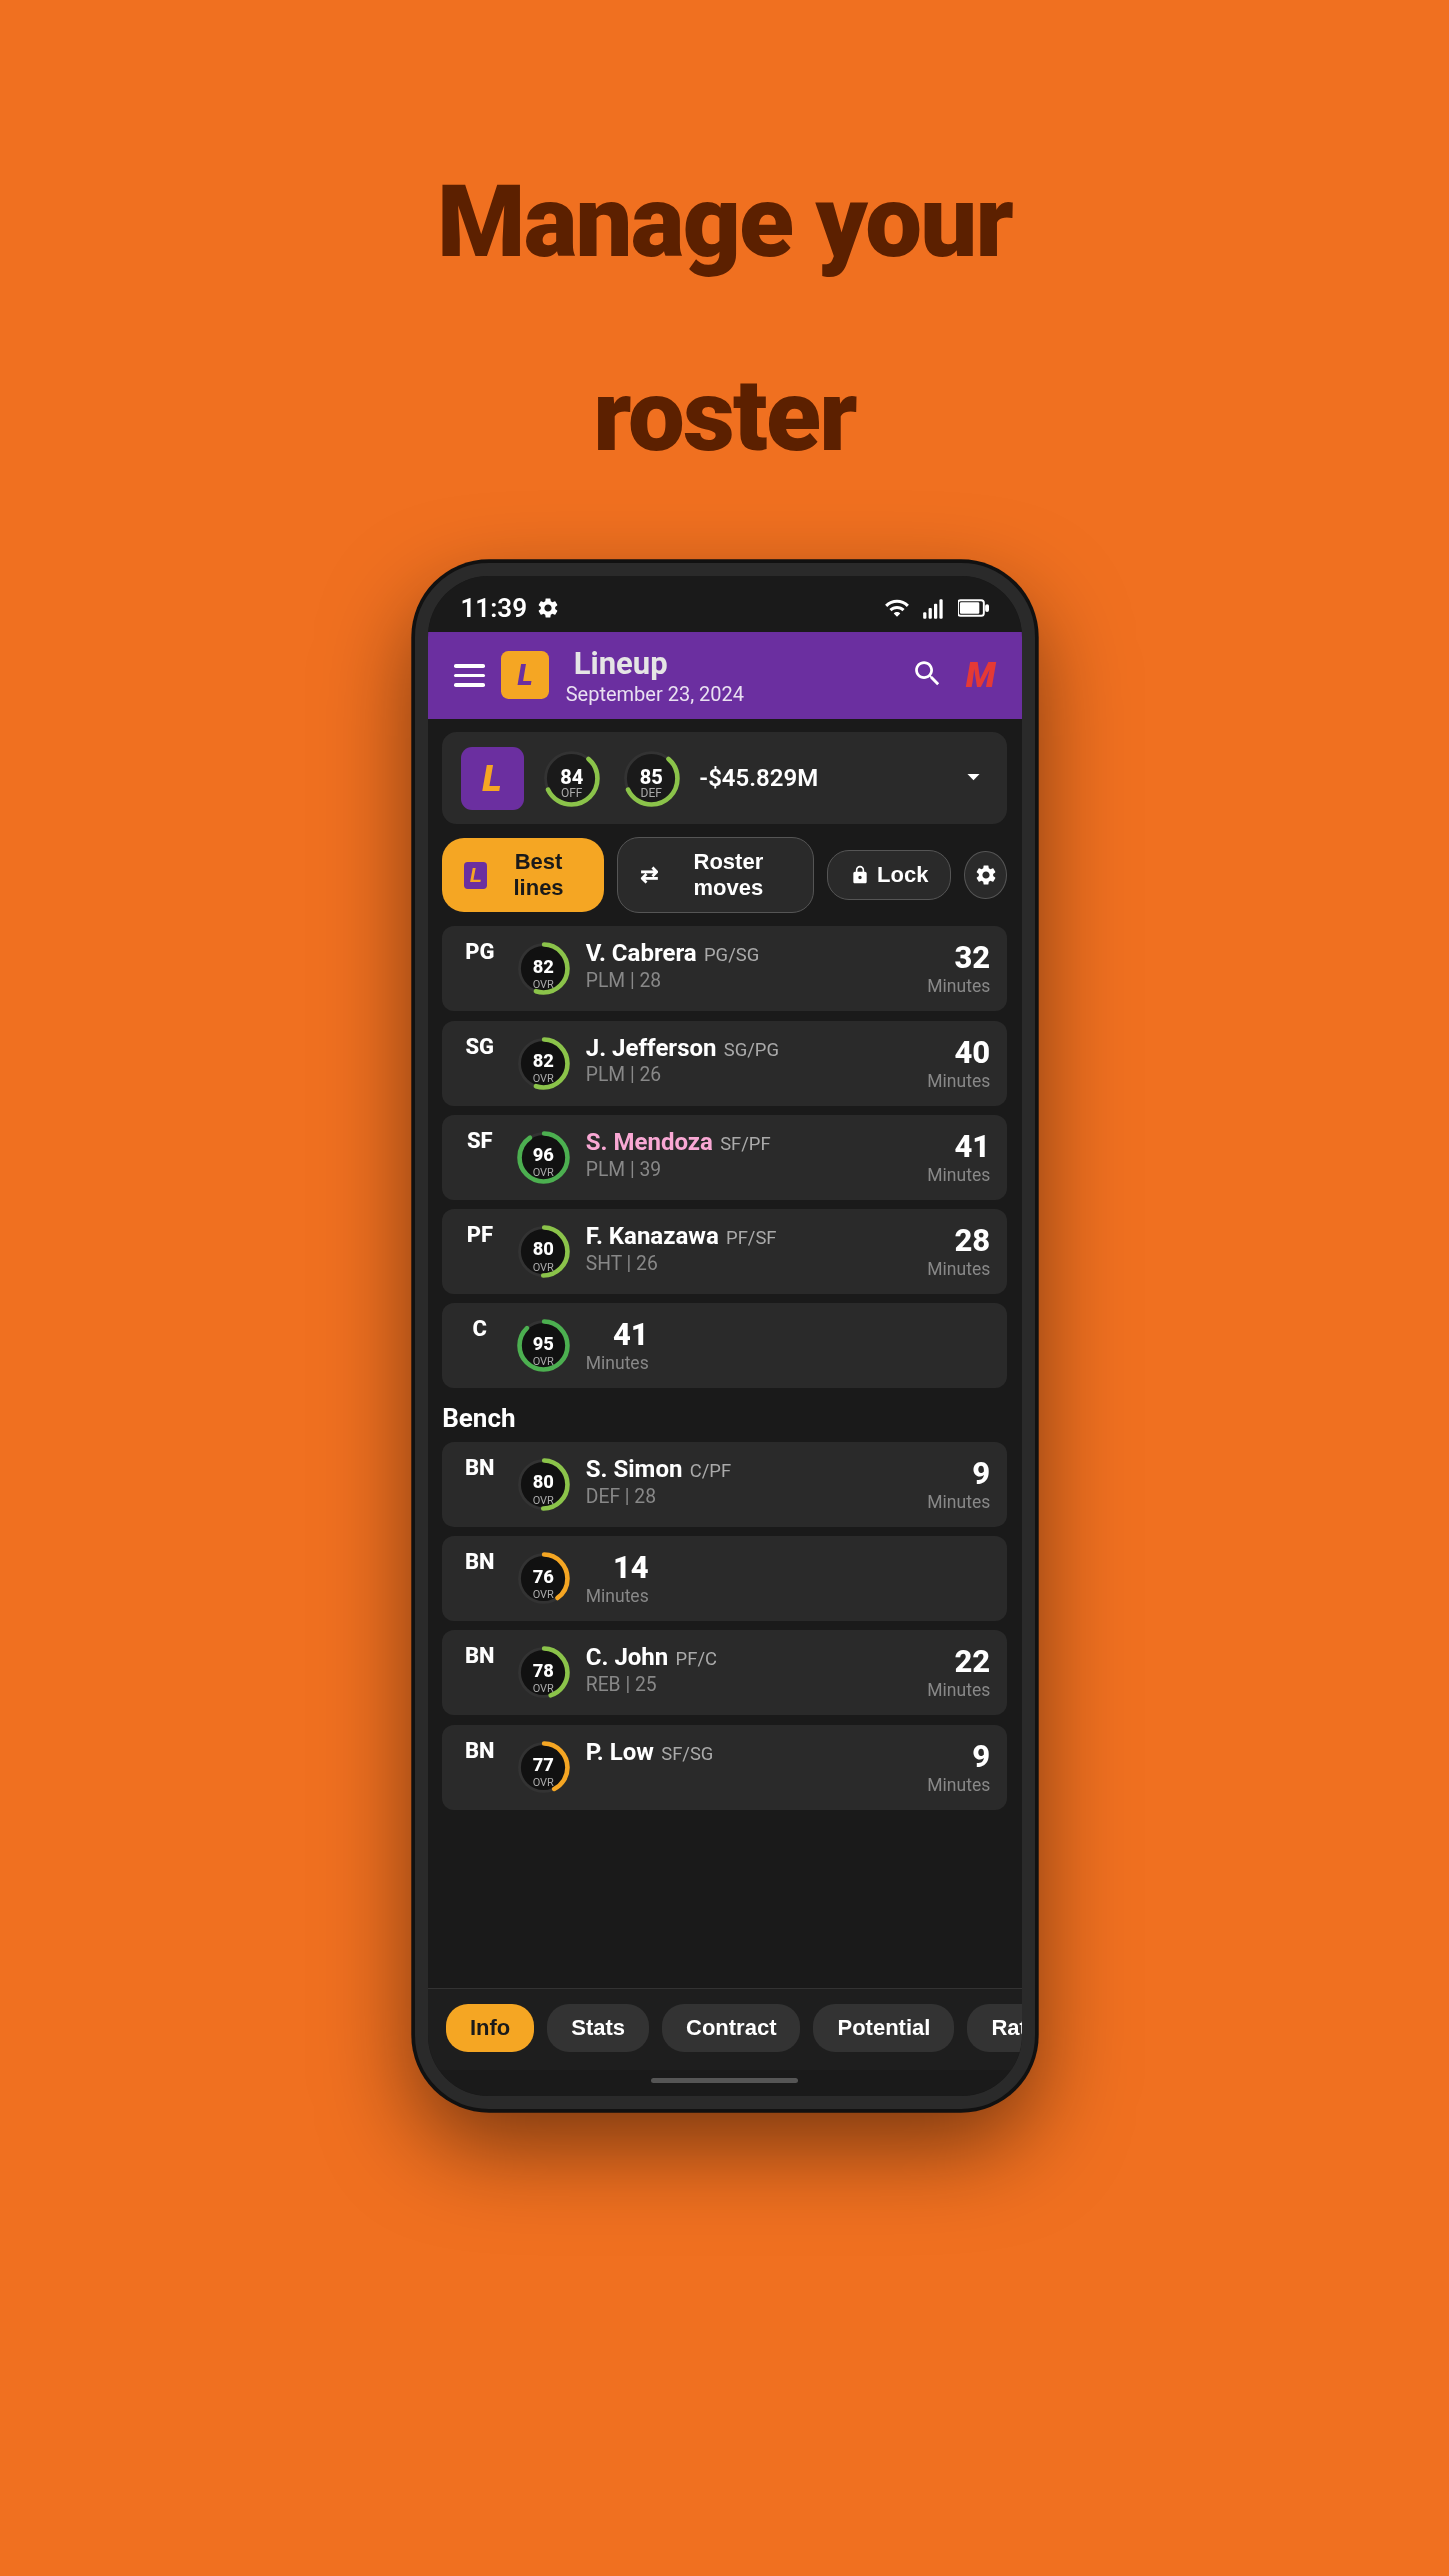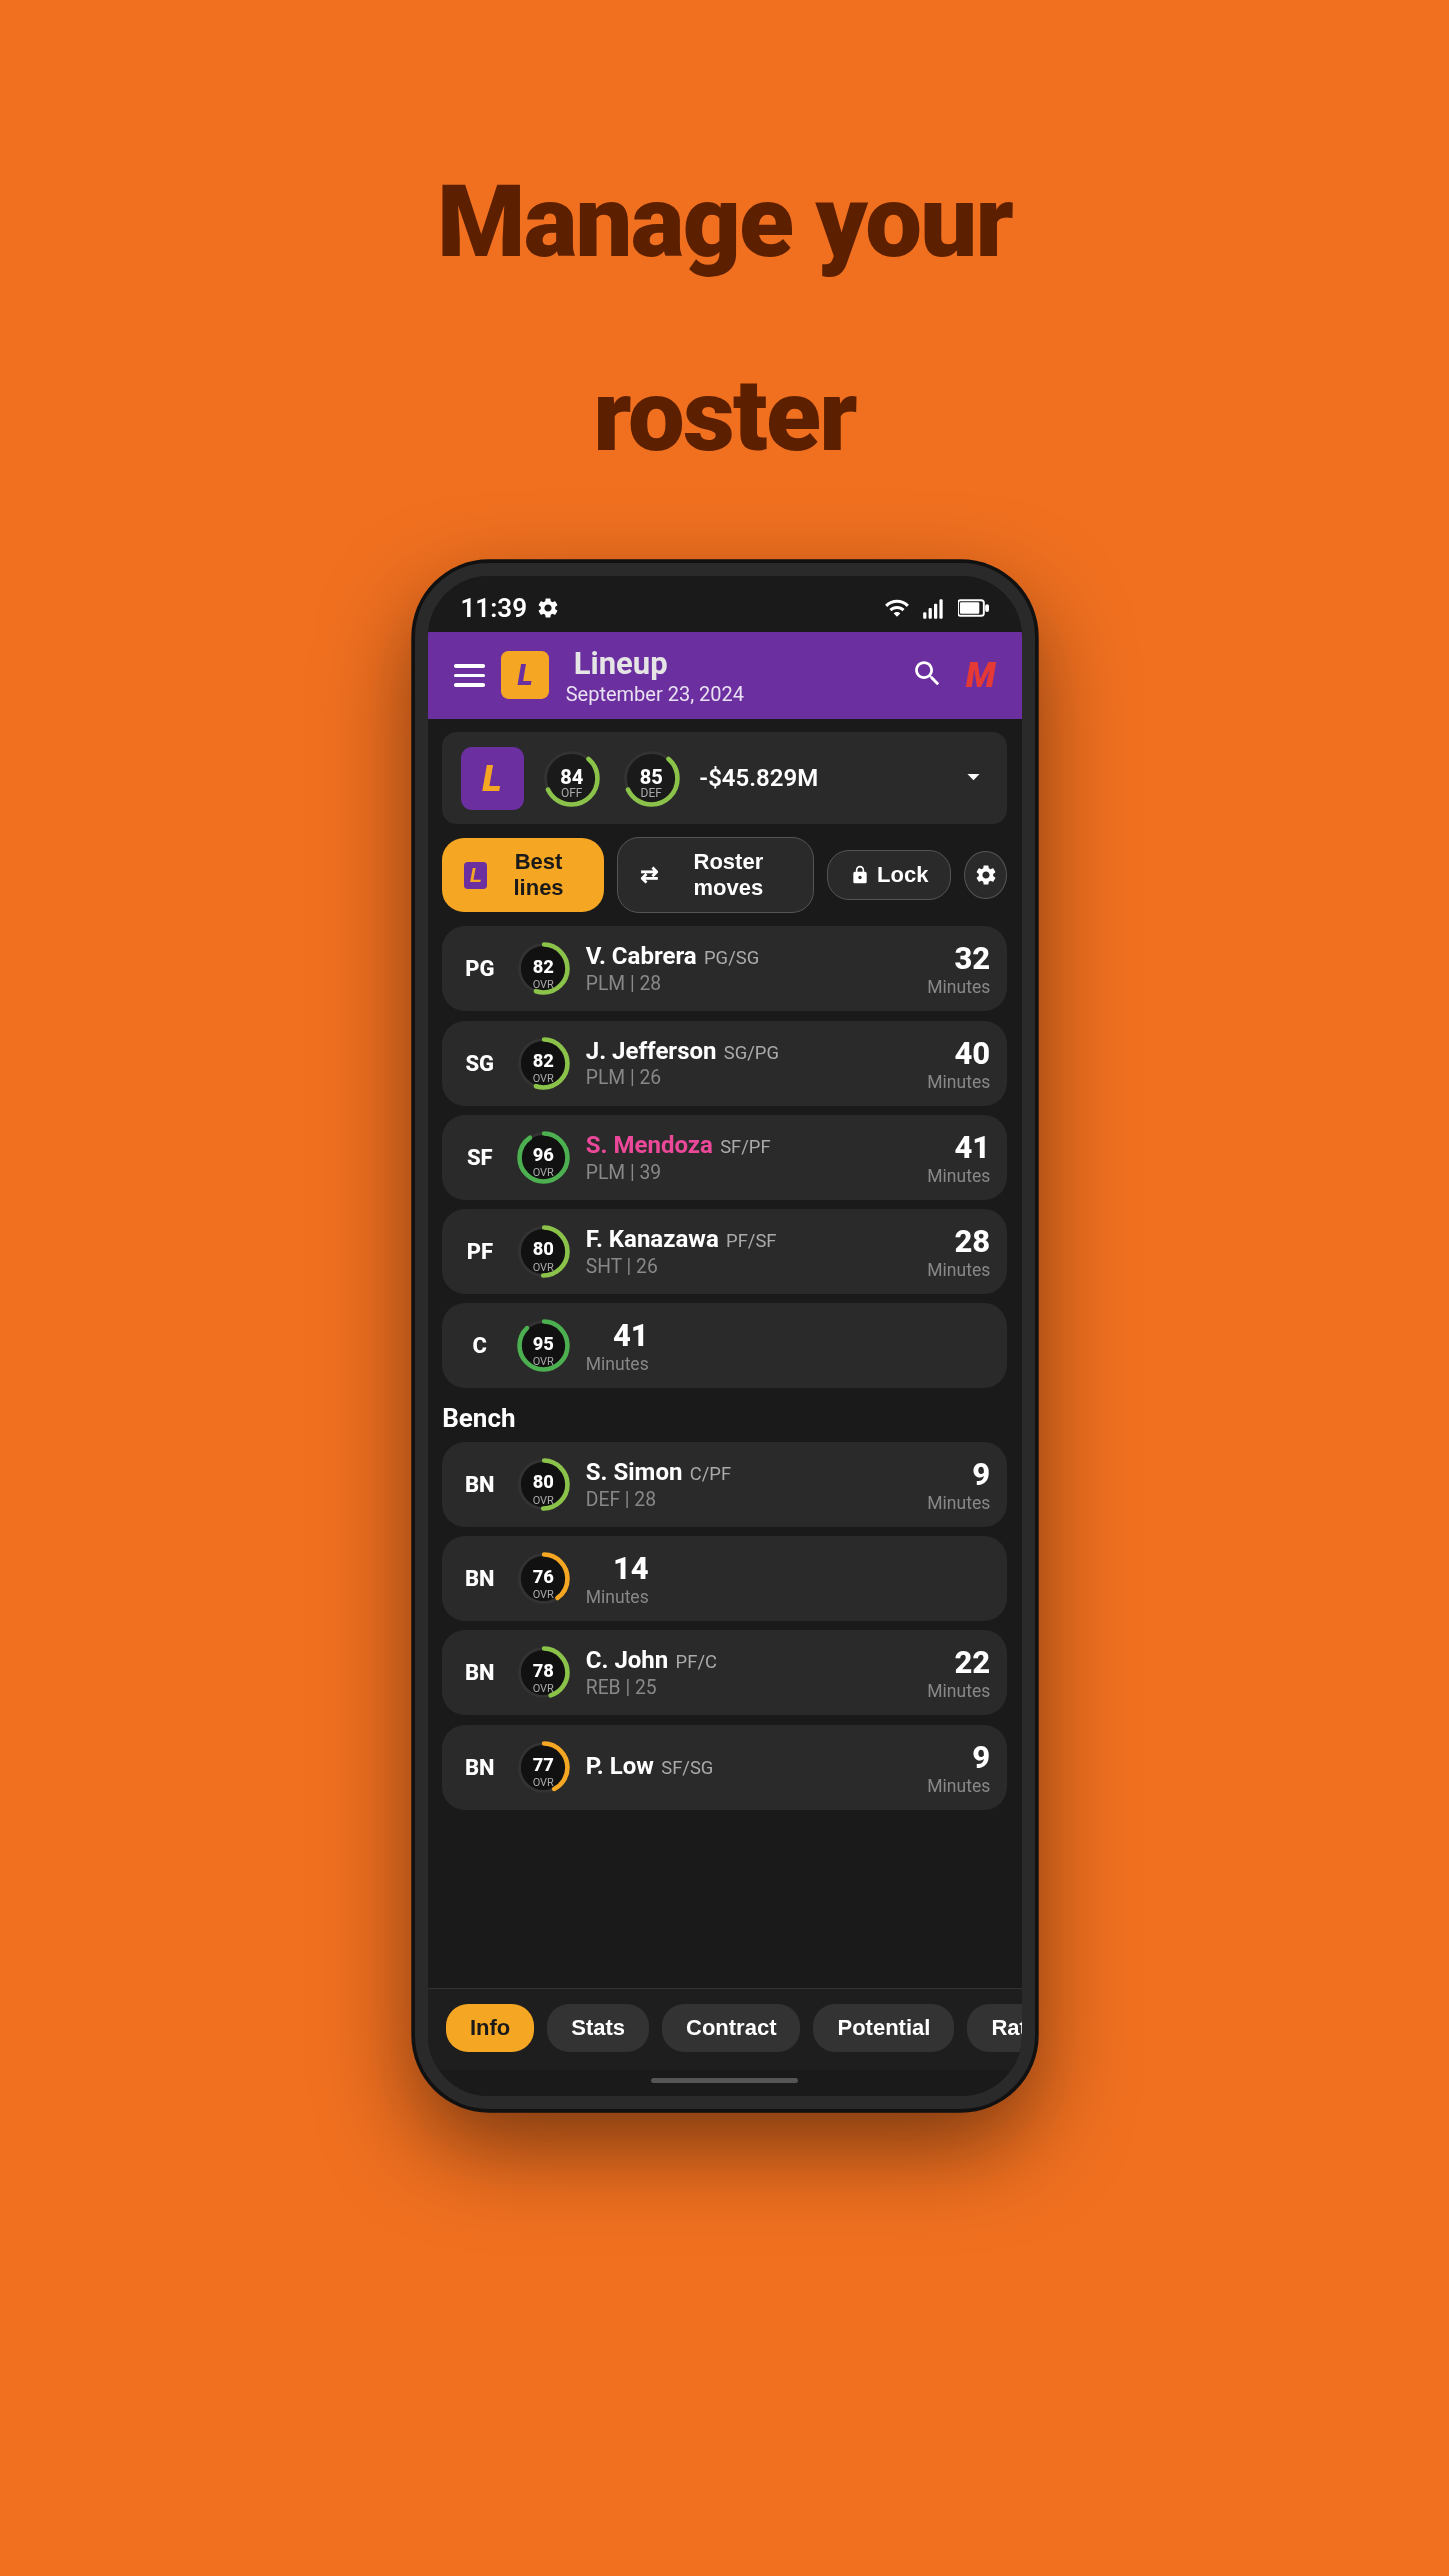--- a/index.html
+++ b/index.html
@@ -254,24 +254,23 @@
     }
 
     
     .player-list {
       flex: 1;
       overflow: hidden;
       padding: 0 14.7px;
     }
     .player-row {
       background: #2a2a2a;
-      border-radius: 23px;
+      border-radius: 12px;
       padding: 13px 16.6px;
       display: flex;
-      align-items: center;
       gap: 13px;
       margin-bottom: 9.2px;
     }
     .position-badge {
       font-size: 22px;
       font-weight: 800;
       color: white;
       width: 42px;
       text-align: center;
       flex-shrink: 0;
@@ -546,21 +545,21 @@
         <div class="player-ovr-circle">
     <svg width="59" height="59" viewBox="0 0 64 64">
       <circle cx="32" cy="32" r="26" fill="#111" stroke="#333" stroke-width="3"></circle>
       <circle cx="32" cy="32" r="26" fill="none" stroke="#4CAF50" stroke-width="5" stroke-dasharray="147.0 16.3" stroke-dashoffset="40.840704496667314" stroke-linecap="round"></circle>
     </svg>
     <span class="ovr-num">96</span>
     <span class="ovr-label">OVR</span>
   </div>
         <div class="player-info">
     <div>
-      <span style="color:#ec4899;font-size:24px;font-weight:700;">S. Mendoza</span>
+      <span style="color:#f9a8d4;font-size:24px;font-weight:700;">S. Mendoza</span>
       <span class="player-name-pos"> SF/PF</span>
     </div>
     <div class="player-detail">PLM | 39</div>
   </div>
         <div class="player-minutes">
     <div class="minutes-num">41</div>
     <div class="minutes-label">Minutes</div>
   </div>
       </div>
       <div class="player-row">

